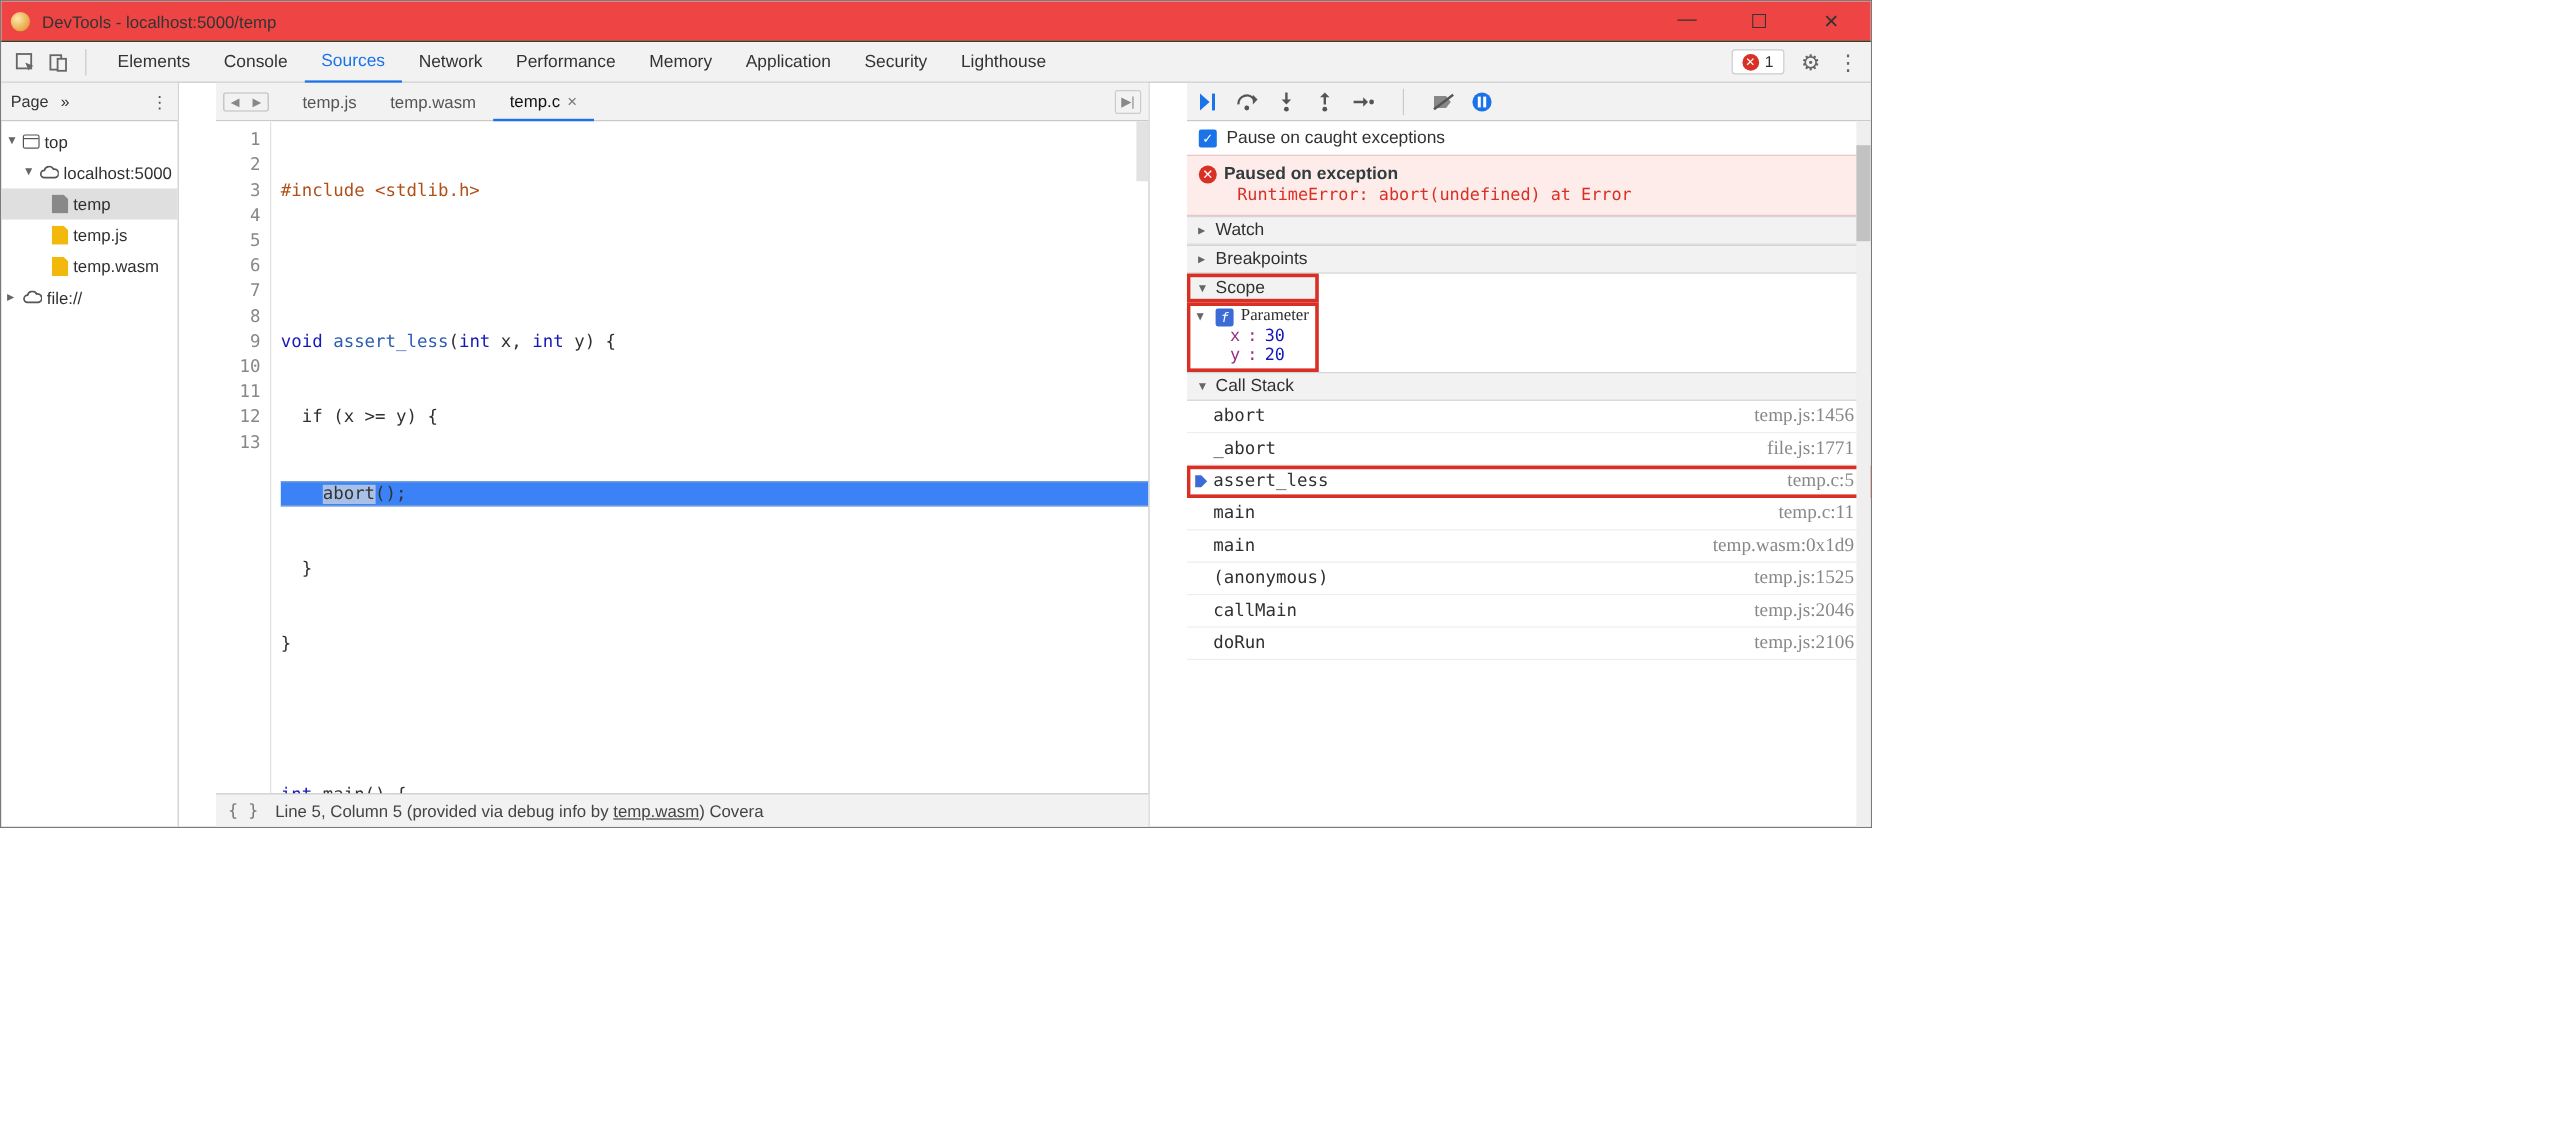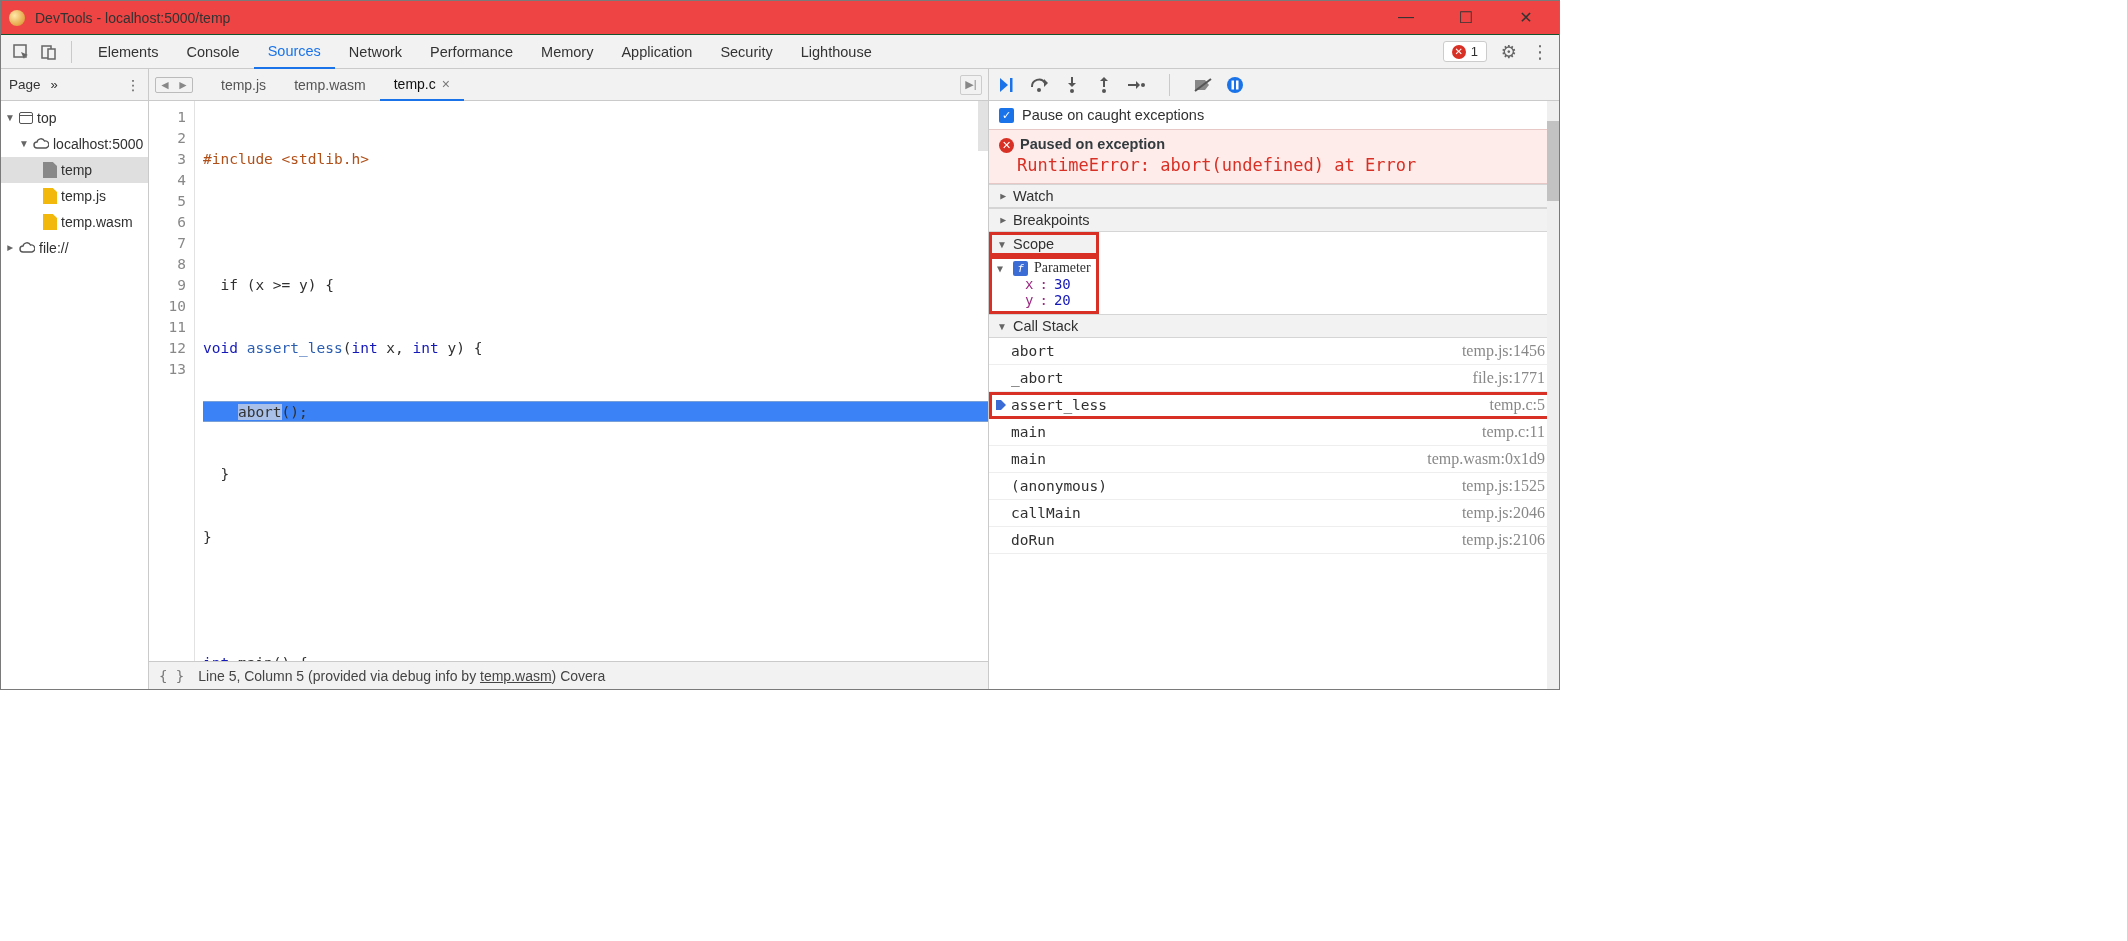--- a/index.html
+++ b/index.html
@@ -56,21 +56,21 @@
 }
 .panelTab.active { color: #1a73e8; border-bottom: 2px solid #1a73e8; margin-bottom: -1px; }
 .flexSpacer { flex: 1; }
 .errBadge {
   display:flex; align-items:center; gap:5px;
   border:1px solid #ccc; border-radius:3px;
   padding: 2px 8px; font-size:13px; background:#fff;
 }
 .errDot { width:14px;height:14px;border-radius:50%;background:#d93025;color:#fff;font-size:10px;display:flex;align-items:center;justify-content:center;}
 .gear, .kebab { margin-left:14px; color:#666; font-size:18px;}
-.mainArea { display:flex; height: calc(100% - 34px - 34px); }
+.mainArea { display:flex; height: calc(100% - 34px - 34px); gap: 31px; }
 
 .navCol { width: 148px; border-right:1px solid #cacaca; display:flex; flex-direction:column;}
 .navHead { display:flex; align-items:center; height:32px; border-bottom:1px solid #cacaca; background:#f2f2f2; padding:0 8px;}
 .navHead .lbl { font-size:13.5px; color:#333;}
 .navHead .chev { margin-left:10px; font-size:13px;}
 .navHead .kebab2 { margin-left:auto; color:#555;}
 .tree { padding-top:4px; font-size:14px; line-height:22px;}
 .treeRow { display:flex; align-items:center; padding:2px 4px; gap:4px;}
 .treeRow.selected { background:#dfdfdf;align-items:center;}
 .tri { width:10px; display:inline-block; font-size:10px; color:#666;}
@@ -105,21 +105,21 @@
 
 .dbgCol{width:570px;display:flex;flex-direction:column;overflow:hidden;}
 .dbgToolbar{height:32px;border-bottom:1px solid #cacaca;background:#f2f2f2;display:flex;align-items:center;padding:0 8px;gap:10px;}
 .dbgIcon{width:22px;height:22px;display:flex;align-items:center;justify-content:center;}
 .dbgBody{flex:1;overflow-y:auto;position:relative;}
 .checkRow{display:flex;align-items:center;padding:6px 10px;gap:8px;font-size:14.5px;}
 .cbx{width:15px;height:15px;background:#1a73e8;color:#fff;font-size:11px;display:flex;align-items:center;justify-content:center;border-radius:2px;}
 .pausedBox{background:#fdecea;border-top:1px solid #e8c8c6;border-bottom:1px solid #e8c8c6;padding:6px 10px 8px 10px;}
 .pausedBox .errIcon{width:15px;height:15px;border-radius:50%;background:#d93025;color:#fff;font-size:11px;display:inline-flex;align-items:center;justify-content:center;margin-right:6px;}
 .pausedBox .pausedTitle{font-weight:600;color:#333b3f;font-size:14.5px;}
-.pausedBox .errMsg{color:#d93025;font-family:Consolas,monospace;font-size:17px;margin-left:18px;margin-top:2px;}
+.pausedBox .errMsg{color:#d93025;font-family:Consolas,monospace;font-size:14px;margin-left:32px;margin-top:2px;}
 .secHead{background:#f2f2f2;border-top:1px solid #d5d5d5;border-bottom:1px solid #d5d5d5;padding:3px 8px;font-size:14.5px;display:flex;align-items:center;gap:6px;}
 .secHead.red{outline:3px solid #d93025;outline-offset:-3px;}
 .triSmall{font-size:10px;color:#666;width:10px;display:inline-block;}
 .triSmall.right{transform:rotate(-90deg);}
 .scopeBody{padding:4px 8px 6px 8px;outline:3px solid #d93025;outline-offset:-3px;border-top:none;}
 .scopeRow{display:flex;align-items:center;gap:6px;font-family:Consolas,monospace;font-size:14px;}
 .fnBadge{width:15px;height:15px;background:#3b6cd6;color:#fff;font-style:italic;font-size:11px;border-radius:2px;display:inline-flex;align-items:center;justify-content:center;}
 .varLine{padding-left:28px;color:#9b2b83;}
 .varLine .val{color:#1518b8;}
 .stackRow{display:flex;align-items:center;padding:4px 14px 4px 22px;font-size:14.5px;border-bottom:1px solid #eee;font-family:Consolas,monospace;}
@@ -248,22 +248,22 @@
           <div>8</div>
           <div>9</div>
           <div>10</div>
           <div>11</div>
           <div>12</div>
           <div>13</div>
       </div>
       <div class="codeLines">
         <div class="codeLine"><span class="str">#include &lt;stdlib.h&gt;</span></div>
         <div class="codeLine"></div>
+        <div class="codeLine"><span class="kw">void</span> <span class="fn">assert_less</span><span>(</span><span class="kw">int</span><span> x, </span><span class="kw">int</span><span> y) {</span></div>
         <div class="codeLine">  if (x &gt;= y) {</div>
-        <div class="codeLine"><span class="kw">void</span> <span class="fn">assert_less</span><span>(</span><span class="kw">int</span><span> x, </span><span class="kw">int</span><span> y) {</span></div>
         <div class="codeLine hl"><span>    </span><span class="fncall" style="background:#a9c1e8">abort</span><span>();</span></div>
         <div class="codeLine">  }</div>
         <div class="codeLine">}</div>
         <div class="codeLine"></div>
         <div class="codeLine"><span class="kw">int</span><span> main() {</span></div>
         
         
         
         
       </div>

